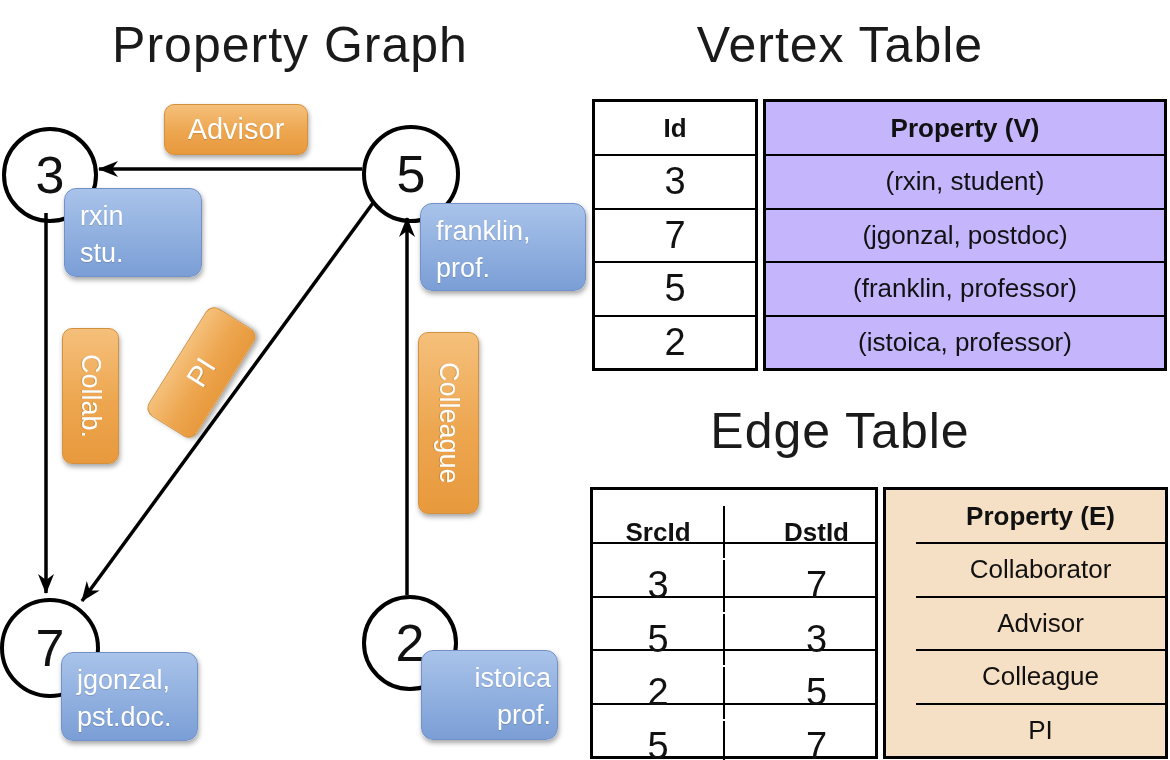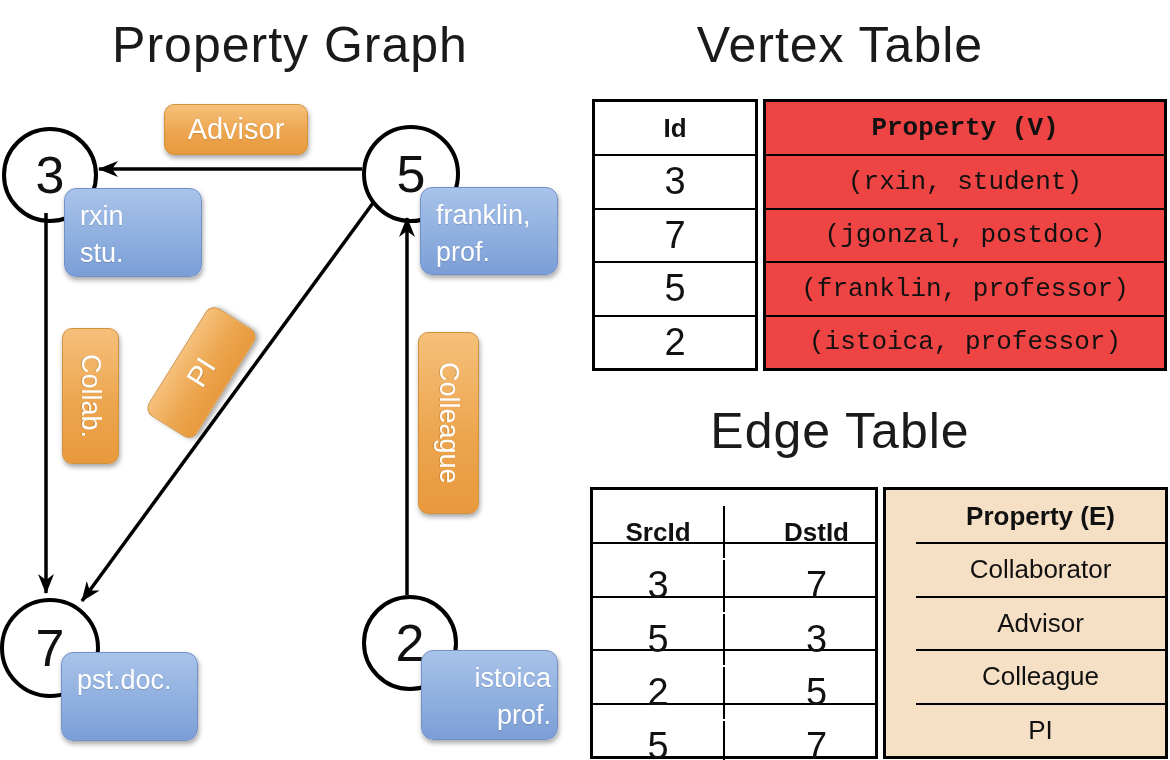--- a/index.html
+++ b/index.html
@@ -33,21 +33,21 @@
   
   .vbox{
     position:absolute;z-index:3;border-radius:12px;
     background:linear-gradient(to bottom,#a9c3ea 0%,#8fafdf 55%,#7b9ed6 100%);
     border:1.5px solid #7191c8;box-shadow:1px 3px 5px rgba(0,0,0,.35);
     color:#fff;font-size:27px;font-weight:300;line-height:1.38;
     padding:9px 6px 0 15px;box-sizing:border-box;
     text-shadow:0 1px 1px rgba(0,0,0,.15);
   }
   #vb3{left:64px;top:188px;width:138px;height:89px;}
-  #vb5{left:420px;top:187px;width:138px;height:88px;}
+  #vb5{left:420px;top:203px;width:166px;height:88px;}
   #vb7{left:61px;top:652px;width:137px;height:89px;}
   #vb2{left:421px;top:650px;width:137px;height:90px;text-align:right;}
 
   
   .ebox{
     position:absolute;z-index:4;border-radius:10px;
     background:linear-gradient(to bottom,#f5c07b 0%,#eda64f 55%,#e8993d 100%);
     border:1.5px solid #d2913c;box-shadow:1px 3px 5px rgba(0,0,0,.35);
     color:#fff;display:flex;align-items:center;justify-content:center;
     font-size:29px;font-weight:300;text-shadow:0 1px 1px rgba(0,0,0,.15);
@@ -63,21 +63,21 @@
     position:absolute;border:3px solid #000;background:#fff;box-sizing:border-box;
   }
   .tbl .trow{
     height:51.5px;display:flex;align-items:center;justify-content:center;
     border-top:2.5px solid #000;
   }
   .tbl .trow:first-child{border-top:none;height:52px;}
   .tbl .th{font-weight:bold;font-size:26px;}
   .tbl .num{font-size:38px;font-weight:300;}
   .tbl .txt{font-size:26px;font-weight:300;white-space:nowrap;}
-  .bluebg{background:#ef4444;font-family:Liberation Mono, monospace;}
+  .bluebg{background:#c4b5fd;}
   .tanbg{background:#f6e0c5;padding-left:30px;}
 
   #vt-id{left:592px;top:99px;width:166px;}
   #vt-prop{left:763px;top:99px;width:404px;}
 
   #et-ids{left:590px;top:487px;width:288px;}
   #et-ids .trow{padding:0;}
   .cellpair{display:flex;width:100%;height:100%;margin-top:32px;}
   .cellpair .cell{flex:0 0 130px;display:flex;align-items:center;justify-content:center;height:100%;}
   .cellpair .cell.dst{flex:1 1 auto;border-left:2.5px solid #000;padding-left:33px;}
@@ -117,20 +117,21 @@
 
   <div id="vb3" class="vbox">
     <div>rxin</div>
     <div>stu.</div>
   </div>
   <div id="vb5" class="vbox">
     <div>franklin,</div>
     <div>prof.</div>
   </div>
   <div id="vb7" class="vbox">
+    <div>jgonzal,</div>
     <div>pst.doc.</div>
   </div>
   <div id="vb2" class="vbox">
     <div>istoica</div>
     <div>prof.</div>
   </div>
 
   <div id="eb-advisor" class="ebox">Advisor</div>
   <div id="eb-collab" class="ebox vertical">Collab.</div>
   <div id="eb-pi" class="ebox">PI</div>

